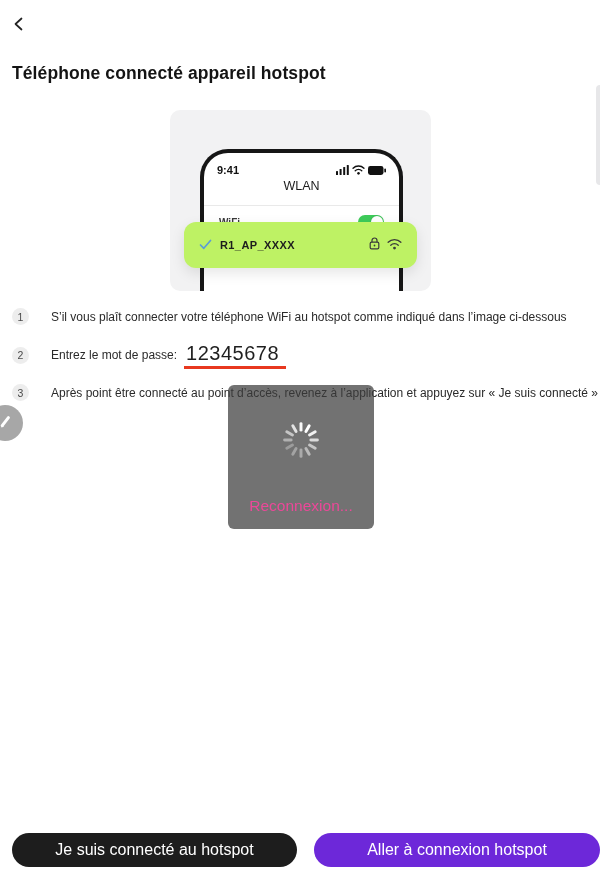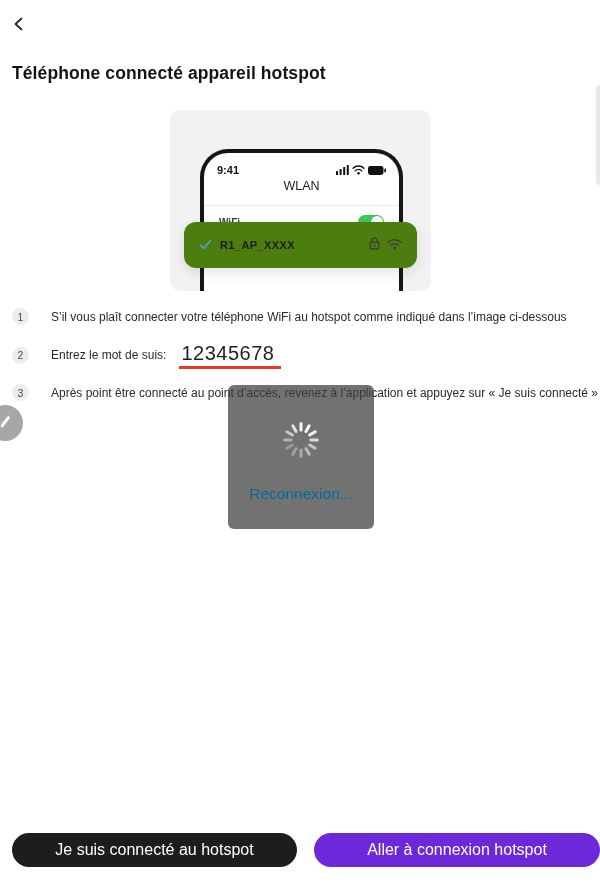--- a/index.html
+++ b/index.html
@@ -20,37 +20,37 @@
   .p-status { position:absolute; left:0; top:8px; width:100%; padding:0 13px; display:flex; justify-content:space-between; align-items:center; }
   .p-time { font-size:11px; font-weight:bold; color:#111; }
   .p-staticons { display:flex; align-items:center; gap:3px; }
   .p-wlan { position:absolute; left:0; top:26px; width:100%; text-align:center; font-size:12.5px; font-weight:400; color:#1c1c1c; }
   .p-divider { position:absolute; left:0; top:52px; width:100%; height:1px; background:#e9e9e9; }
   .p-wifirow { position:absolute; left:0; top:62px; width:100%; padding:0 15px; display:flex; justify-content:space-between; align-items:center; }
   .p-wifilabel { font-size:10px; font-weight:600; color:#3a3a3a; }
   .toggle { position:relative; width:26px; height:14px; border-radius:7px; background:#3ecb5a; }
   .toggle .knob { position:absolute; right:1px; top:1px; width:12px; height:12px; border-radius:50%; background:#fff; box-shadow:0 0 2px rgba(0,0,0,.2); }
   .p-ortur { position:absolute; left:15px; top:145px; font-size:13px; font-weight:600; color:#2e2e2e; letter-spacing:.3px; }
-  .net-card { position:absolute; left:14px; top:112px; width:233px; height:46px; background:#4d7c0f; border-radius:12px; box-shadow:0 5px 14px rgba(0,0,0,.10); display:flex; align-items:center; padding:0 15px; }
+  .net-card { position:absolute; left:14px; top:112px; width:233px; height:46px; background:#bef264; border-radius:12px; box-shadow:0 5px 14px rgba(0,0,0,.10); display:flex; align-items:center; padding:0 15px; }
   .net-name { font-size:11px; font-weight:bold; color:#1d1d1d; margin-left:8px; letter-spacing:.4px; flex:1; }
   .net-icons { display:flex; align-items:center; gap:7px; }
 
   
   .step { position:absolute; left:12px; display:flex; align-items:center; }
   .step-num { width:17px; height:17px; border-radius:50%; background:#ededed; color:#4a4a4a; font-size:10.5px; display:flex; align-items:center; justify-content:center; flex:none; }
   .step-text { margin-left:22px; font-size:12px; color:#2a2a2a; }
-  .pwd { font-size:20px; font-weight:500; color:#1f1f1f; letter-spacing:.5px; margin-left:13px; padding:0 7px 1px 2px; border-bottom:3px solid #e8381f; }
+  .pwd { font-size:20px; font-weight:500; color:#1f1f1f; letter-spacing:.5px; margin-left:7px; padding:0 7px 1px 2px; border-bottom:3px solid #e8381f; }
 
   
   .edit-fab { position:absolute; left:-13px; top:405px; width:36px; height:36px; border-radius:50%; background:#a7a7a7; display:flex; align-items:center; justify-content:center; cursor:pointer; border:none; }
 
   
   .overlay { position:absolute; left:228px; top:385px; width:146px; height:144px; background:rgba(60,60,60,.72); border-radius:6px; display:flex; flex-direction:column; align-items:center; z-index:5; }
   .spinner { margin-top:34px; width:42px; height:42px; }
-  .overlay-text { margin-top:24px; color:#0369a1; font-size:15.5px; }
+  .overlay-text { margin-top:36px; color:#ec4899; font-size:15.5px; }
 
   
   .btn { position:absolute; top:833px; height:34px; border:none; border-radius:17px; color:#fff; font-size:16px; font-family:"Liberation Sans", sans-serif; display:flex; align-items:center; justify-content:center; cursor:pointer; }
   .btn-dark { left:12px; width:285px; background:#1d1d1d; }
   .btn-red { left:314px; width:286px; background:#6d28d9; }
 </style>
 </head>
 <body>
 
 <div class="page">
@@ -129,21 +129,21 @@
       </span>
     </div>
   </div>
 
   <div class="step" style="top:308px;">
     <span class="step-num">1</span>
     <span class="step-text">S’il vous plaît connecter votre téléphone WiFi au hotspot comme indiqué dans l’image ci-dessous</span>
   </div>
   <div class="step" style="top:341px; height:28px;">
     <span class="step-num">2</span>
-    <span class="step-text">Entrez le mot de suis:</span>
+    <span class="step-text">Entrez le mot de passe:</span>
     <span class="pwd">12345678</span>
   </div>
   <div class="step" style="top:384px;">
     <span class="step-num">3</span>
     <span class="step-text">Après point être connecté au point d’accès, revenez à l’application et appuyez sur « Je suis connecté »</span>
   </div>
 
   <button class="edit-fab">
     <span>
       <svg width="18" height="18" viewBox="0 0 18 18">

